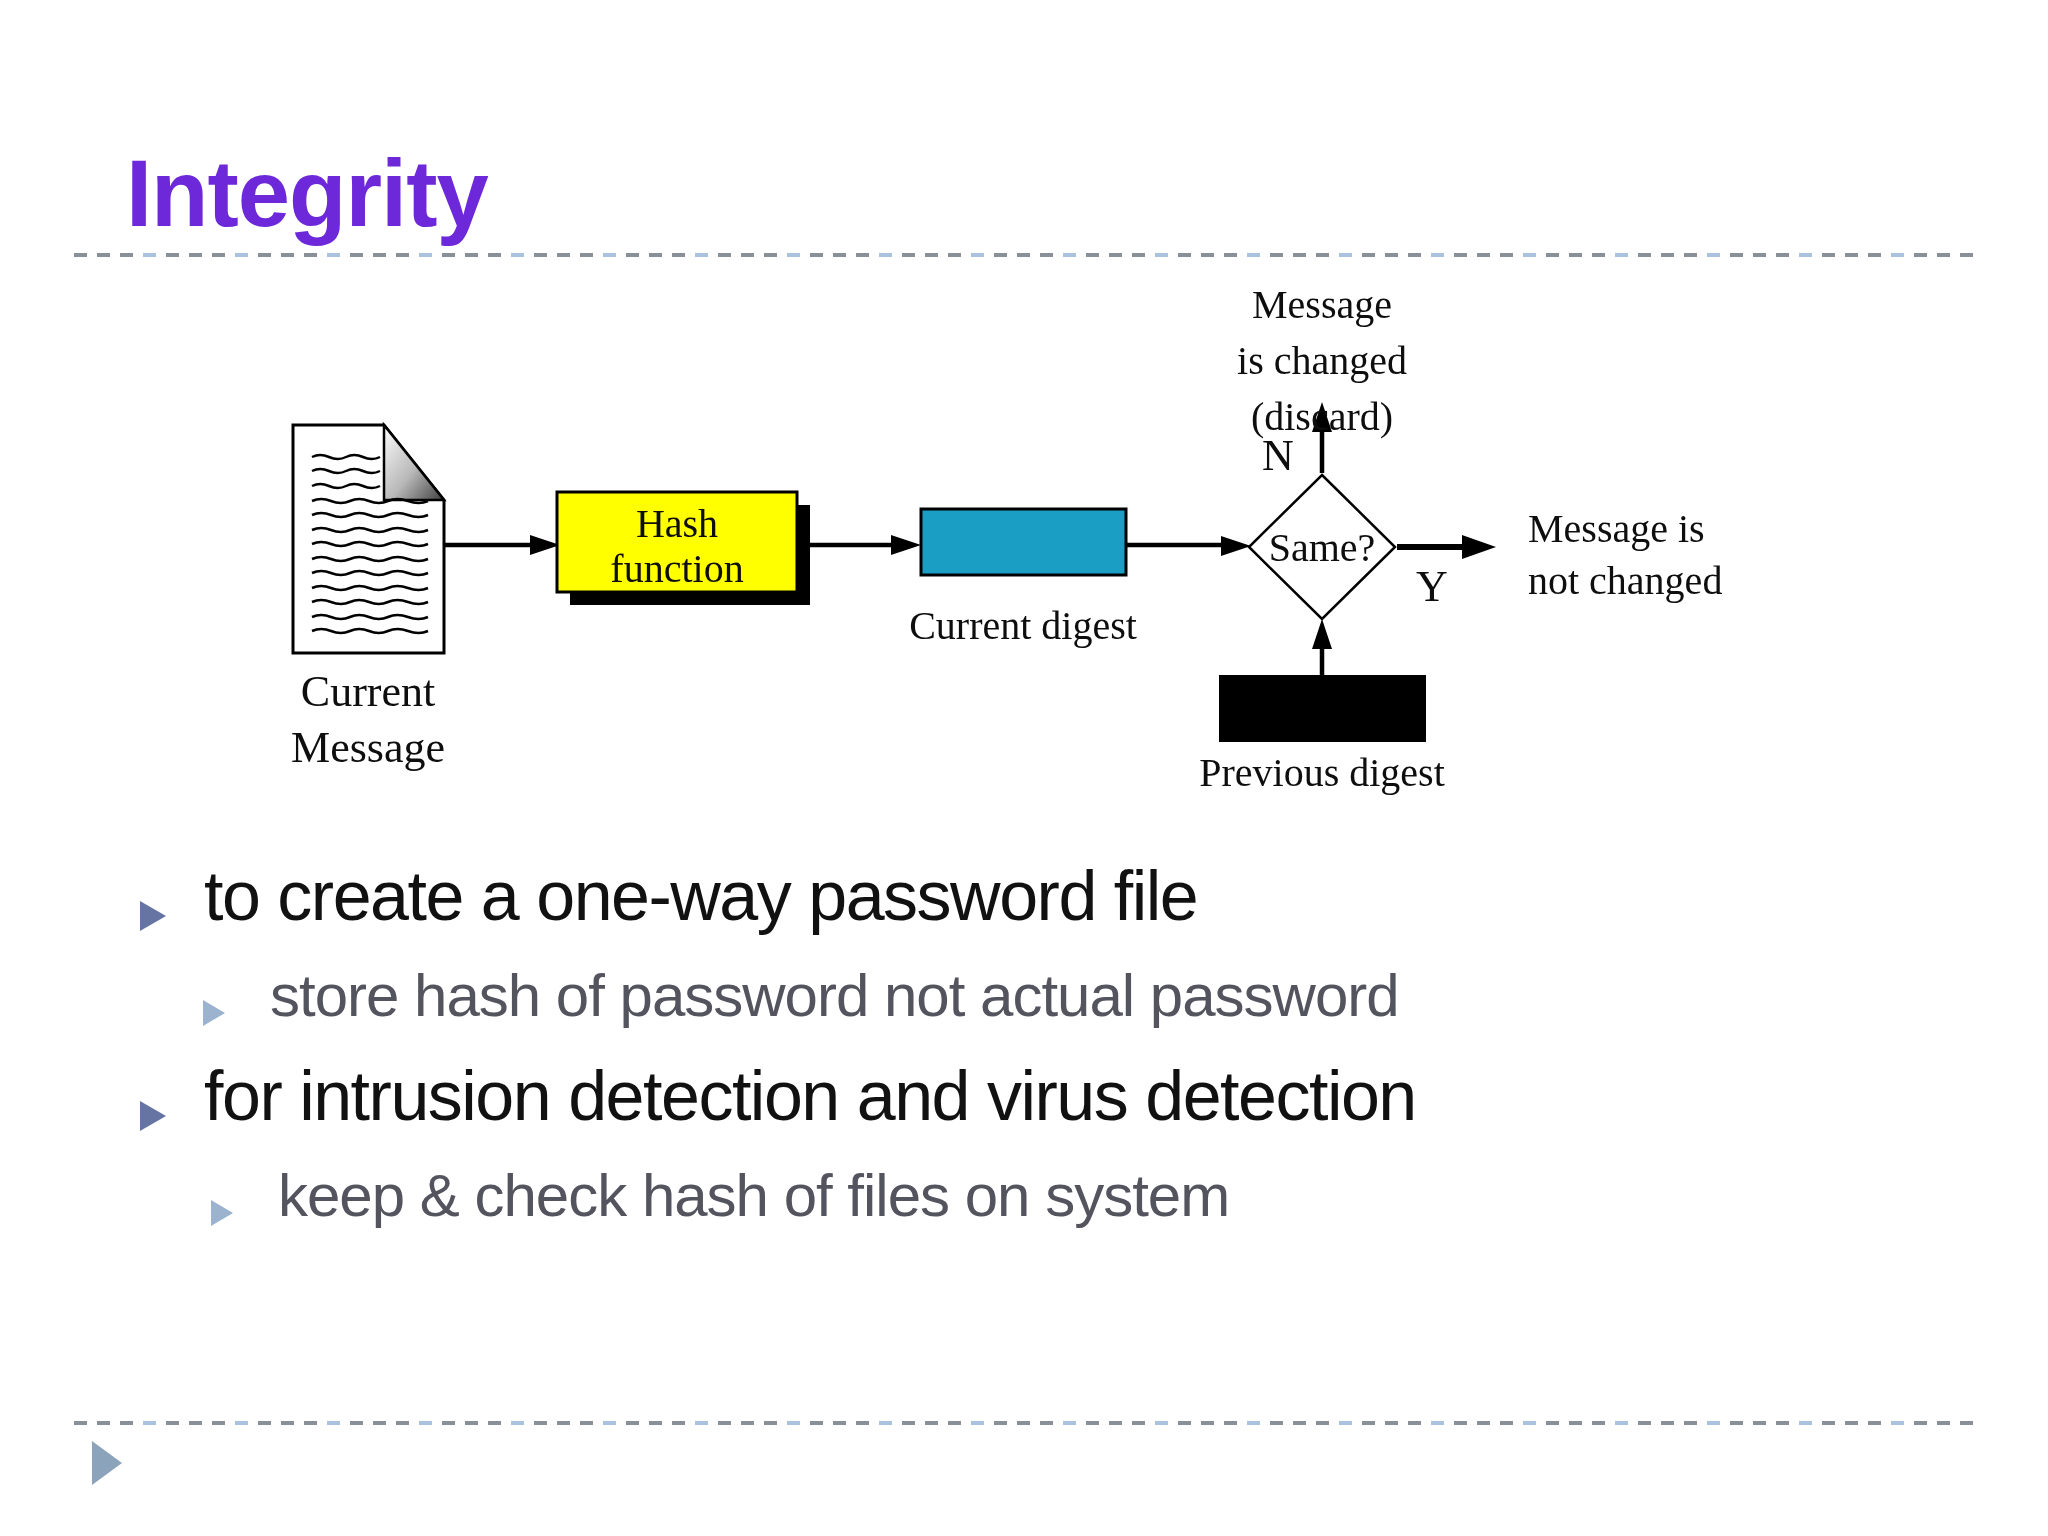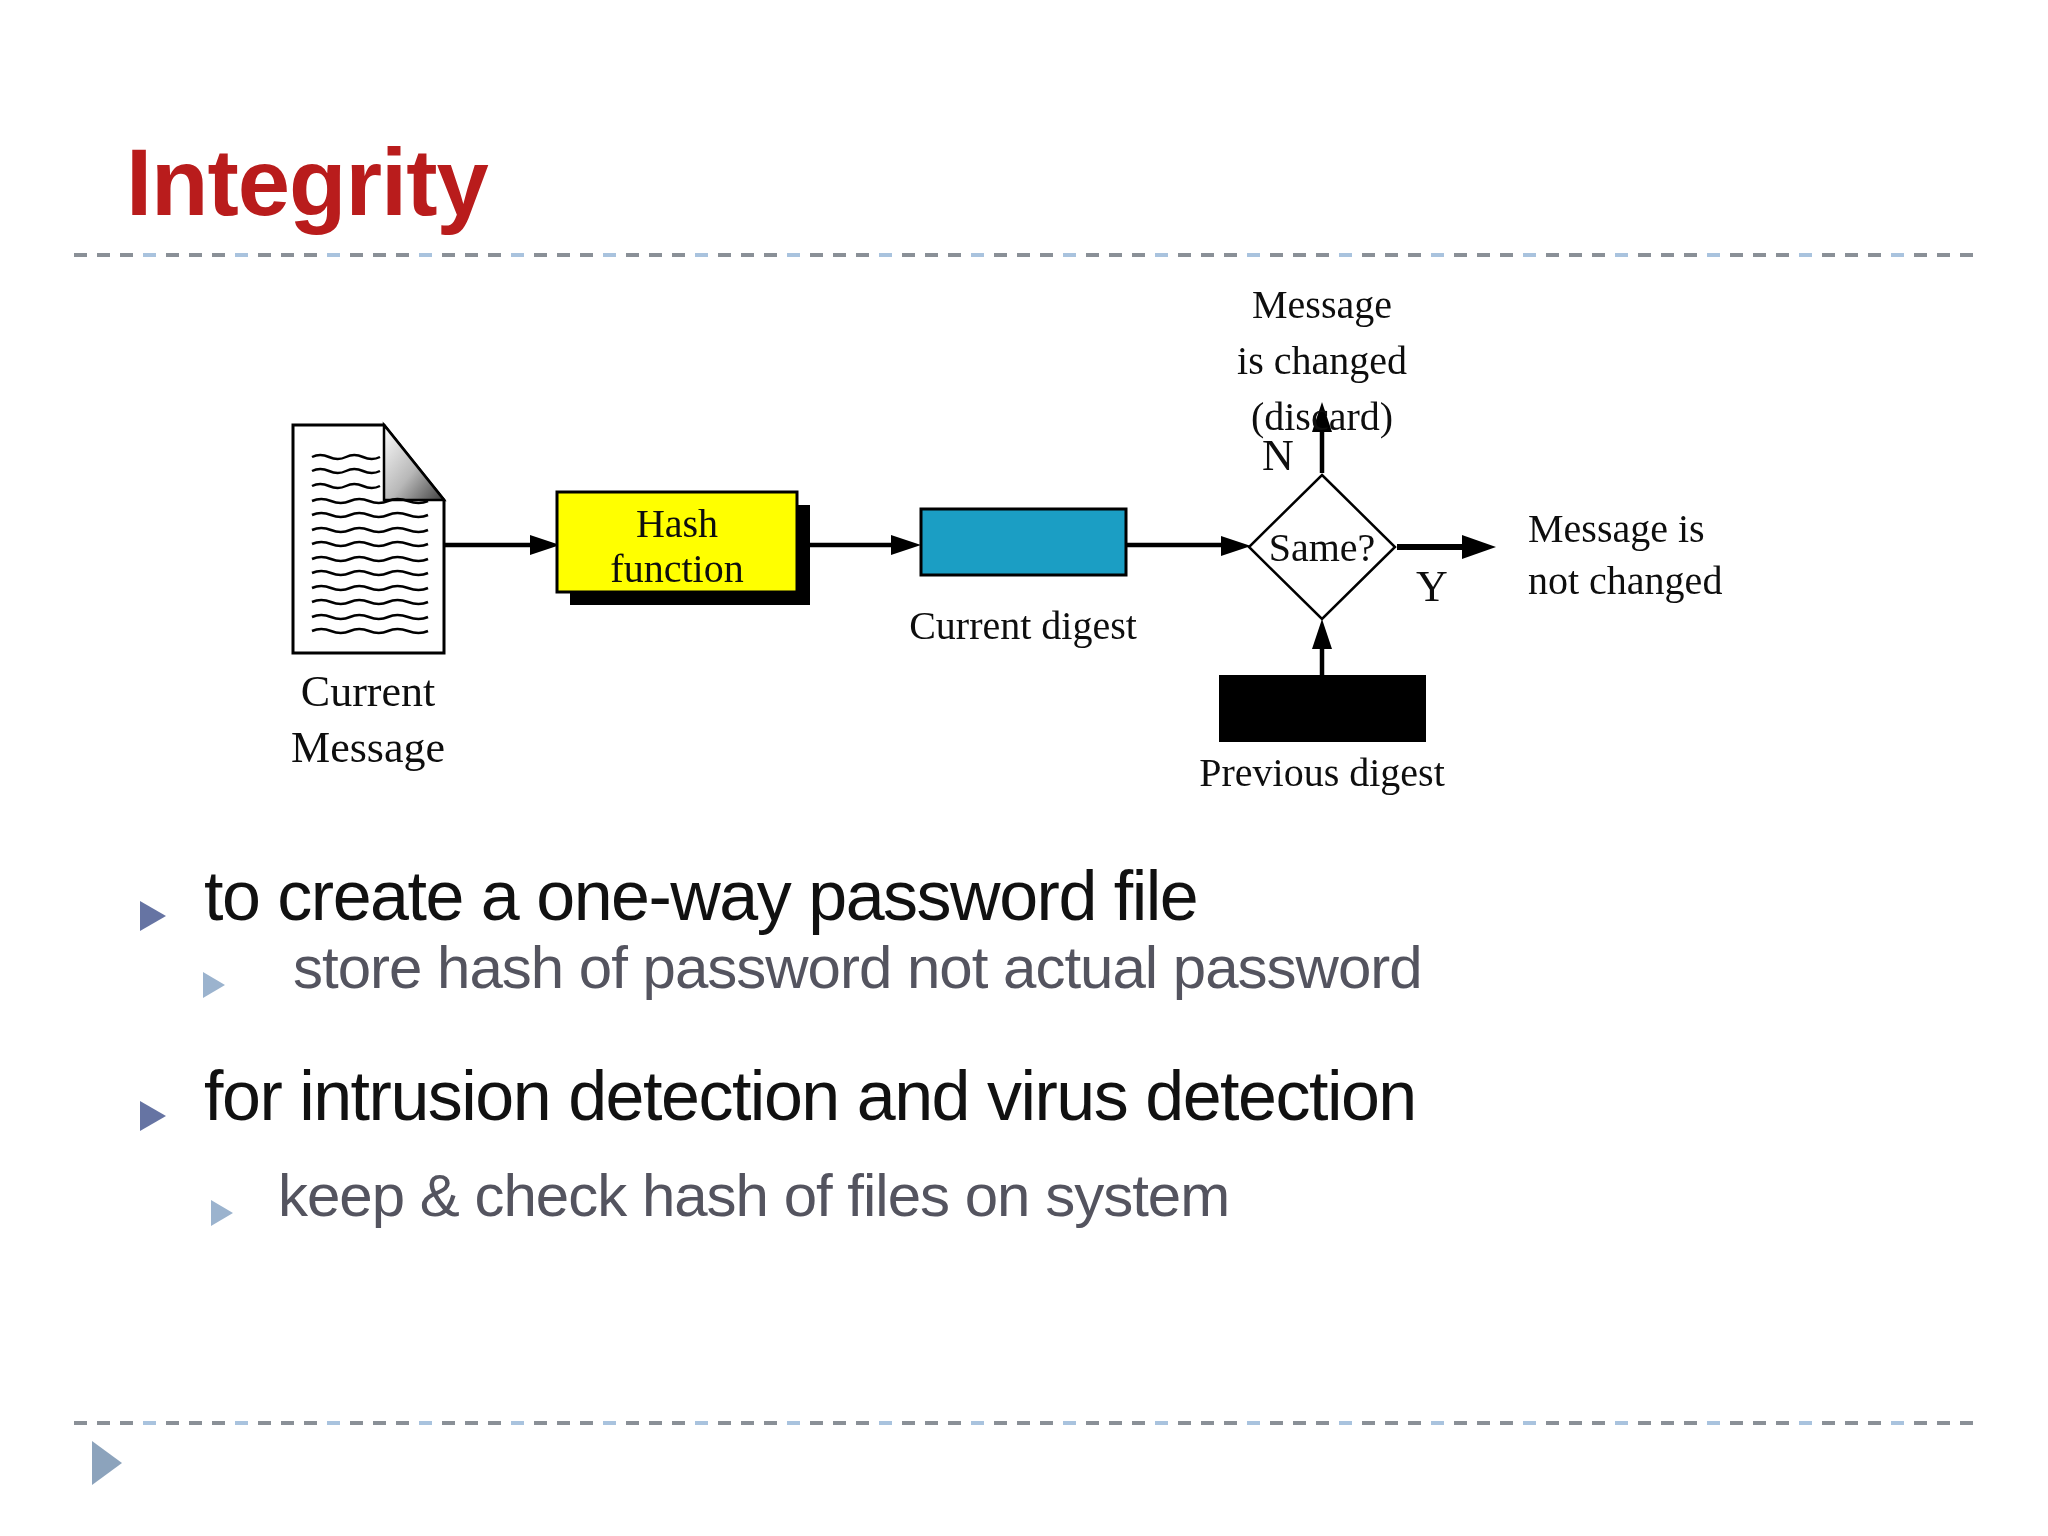--- a/index.html
+++ b/index.html
@@ -1,22 +1,22 @@
 <!DOCTYPE html>
 <html><head>
 <meta charset="utf-8">
 <style>
   html,body{margin:0;padding:0;background:#ffffff;}
   .slide{
     position:relative; width:2048px; height:1536px; background:#ffffff;
     overflow:hidden; font-family:"Liberation Sans", sans-serif;
   }
   .page-title{
-    position:absolute; left:126px; top:136px;
-    font-size:94px; font-weight:bold; color:#b91c1c; letter-spacing:-1px;
+    position:absolute; left:126px; top:147px;
+    font-size:94px; font-weight:bold; color:#6d28d9; letter-spacing:-1px;
     line-height:1;
   }
   .rule{
     position:absolute; left:74px; width:1902px; height:4px;
     background:repeating-linear-gradient(to right,
       #8a9097 0 13px, transparent 13px 23px,
       #8a9097 23px 36px, transparent 36px 46px,
       #8a9097 46px 59px, transparent 59px 69px,
       #a9c3de 69px 82px, transparent 82px 92px);
   }
@@ -26,21 +26,21 @@
   .serif-label{font-family:"Liberation Serif", serif; fill:#0e0e0e;}
   .bullet-row{position:absolute; display:flex; align-items:flex-end; white-space:nowrap;}
   .lvl1-text{font-size:70px; color:#111111; letter-spacing:-1.5px; line-height:1;}
   .lvl2-text{font-size:60px; color:#54545f; letter-spacing:-1px; line-height:1;}
   .tri{width:0; height:0; flex:0 0 auto;}
   .tri-l1{border-top:15px solid transparent; border-bottom:15px solid transparent;
           border-left:26px solid #6674a3; margin-top:23px; margin-right:38px;}
   .tri-l2{border-top:13px solid transparent; border-bottom:13px solid transparent;
           border-left:22px solid #9bb3ce; margin-top:19px; margin-right:45px;}
   .row1{left:140px; top:861px;}
-  .row2{left:203px; top:938px;gap:23px;}
+  .row2{left:203px; top:966px;}
   .row3{left:140px; top:1061px;}
   .row4{left:203px; top:1166px;margin-left:8px;}
   .footer-tri{
     position:absolute; left:92px; top:1441px; width:0; height:0;
     border-top:22px solid transparent; border-bottom:22px solid transparent;
     border-left:30px solid #8ca3bc;
   }
 </style>
 </head>
 <body>

